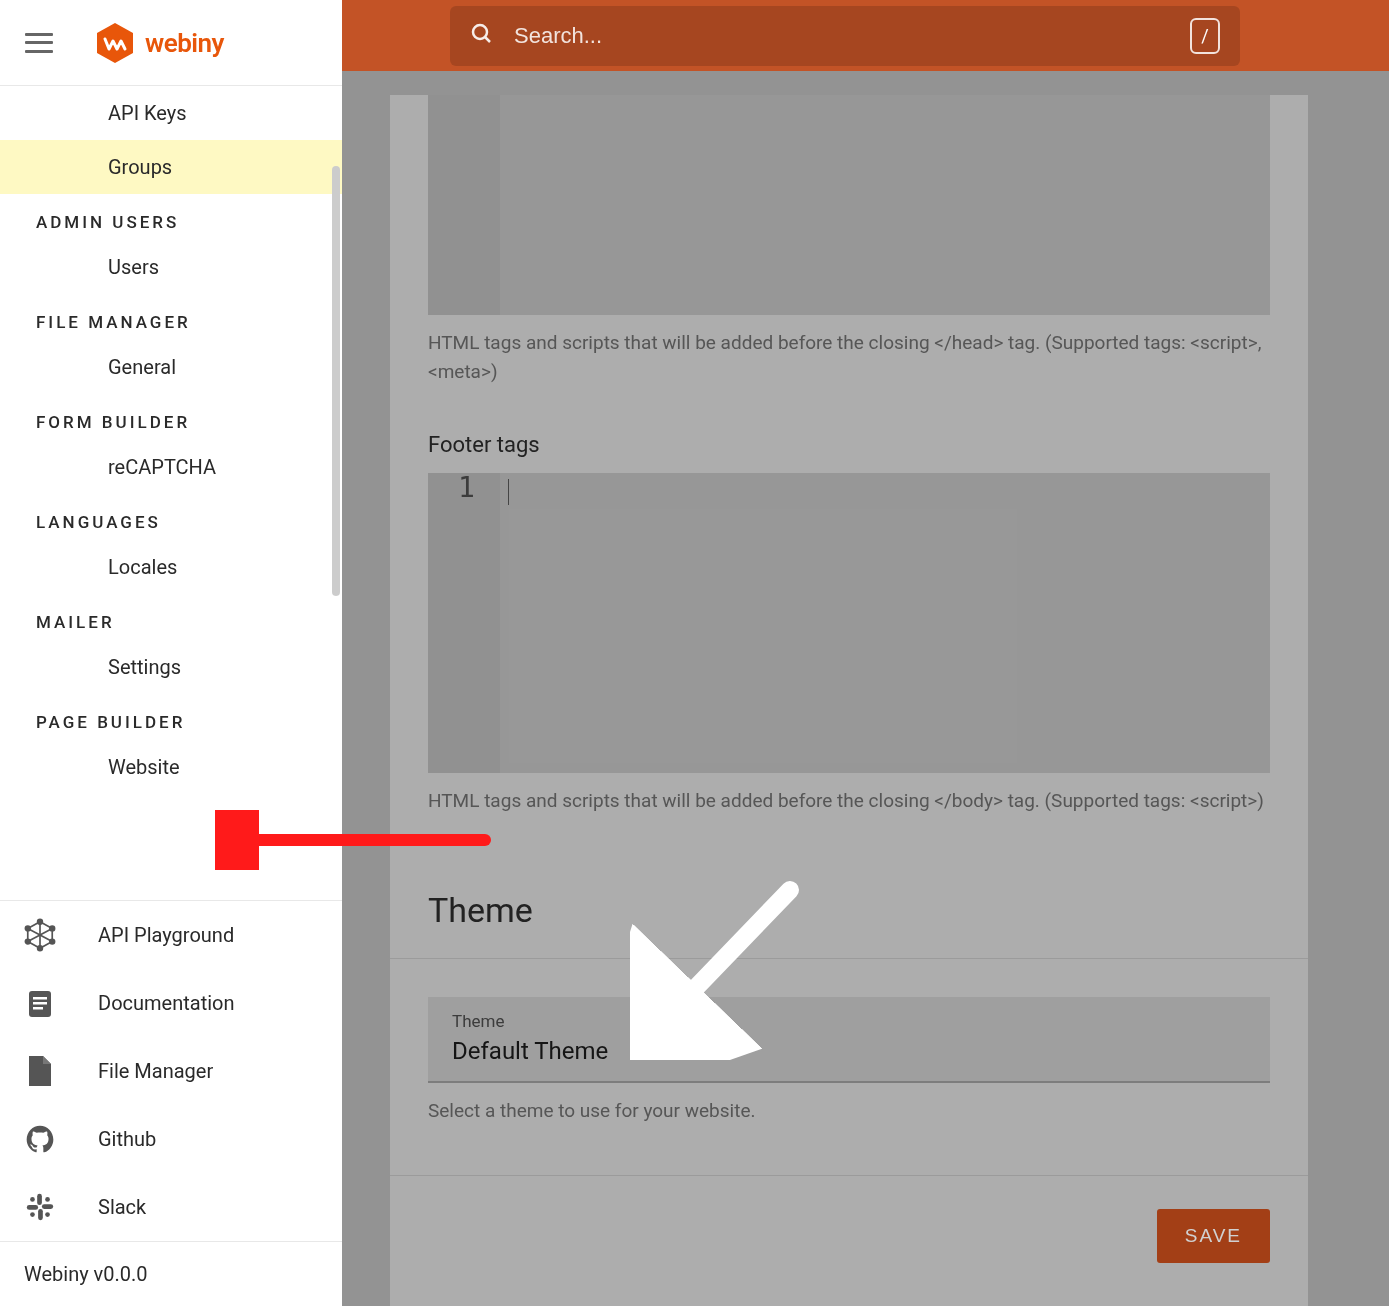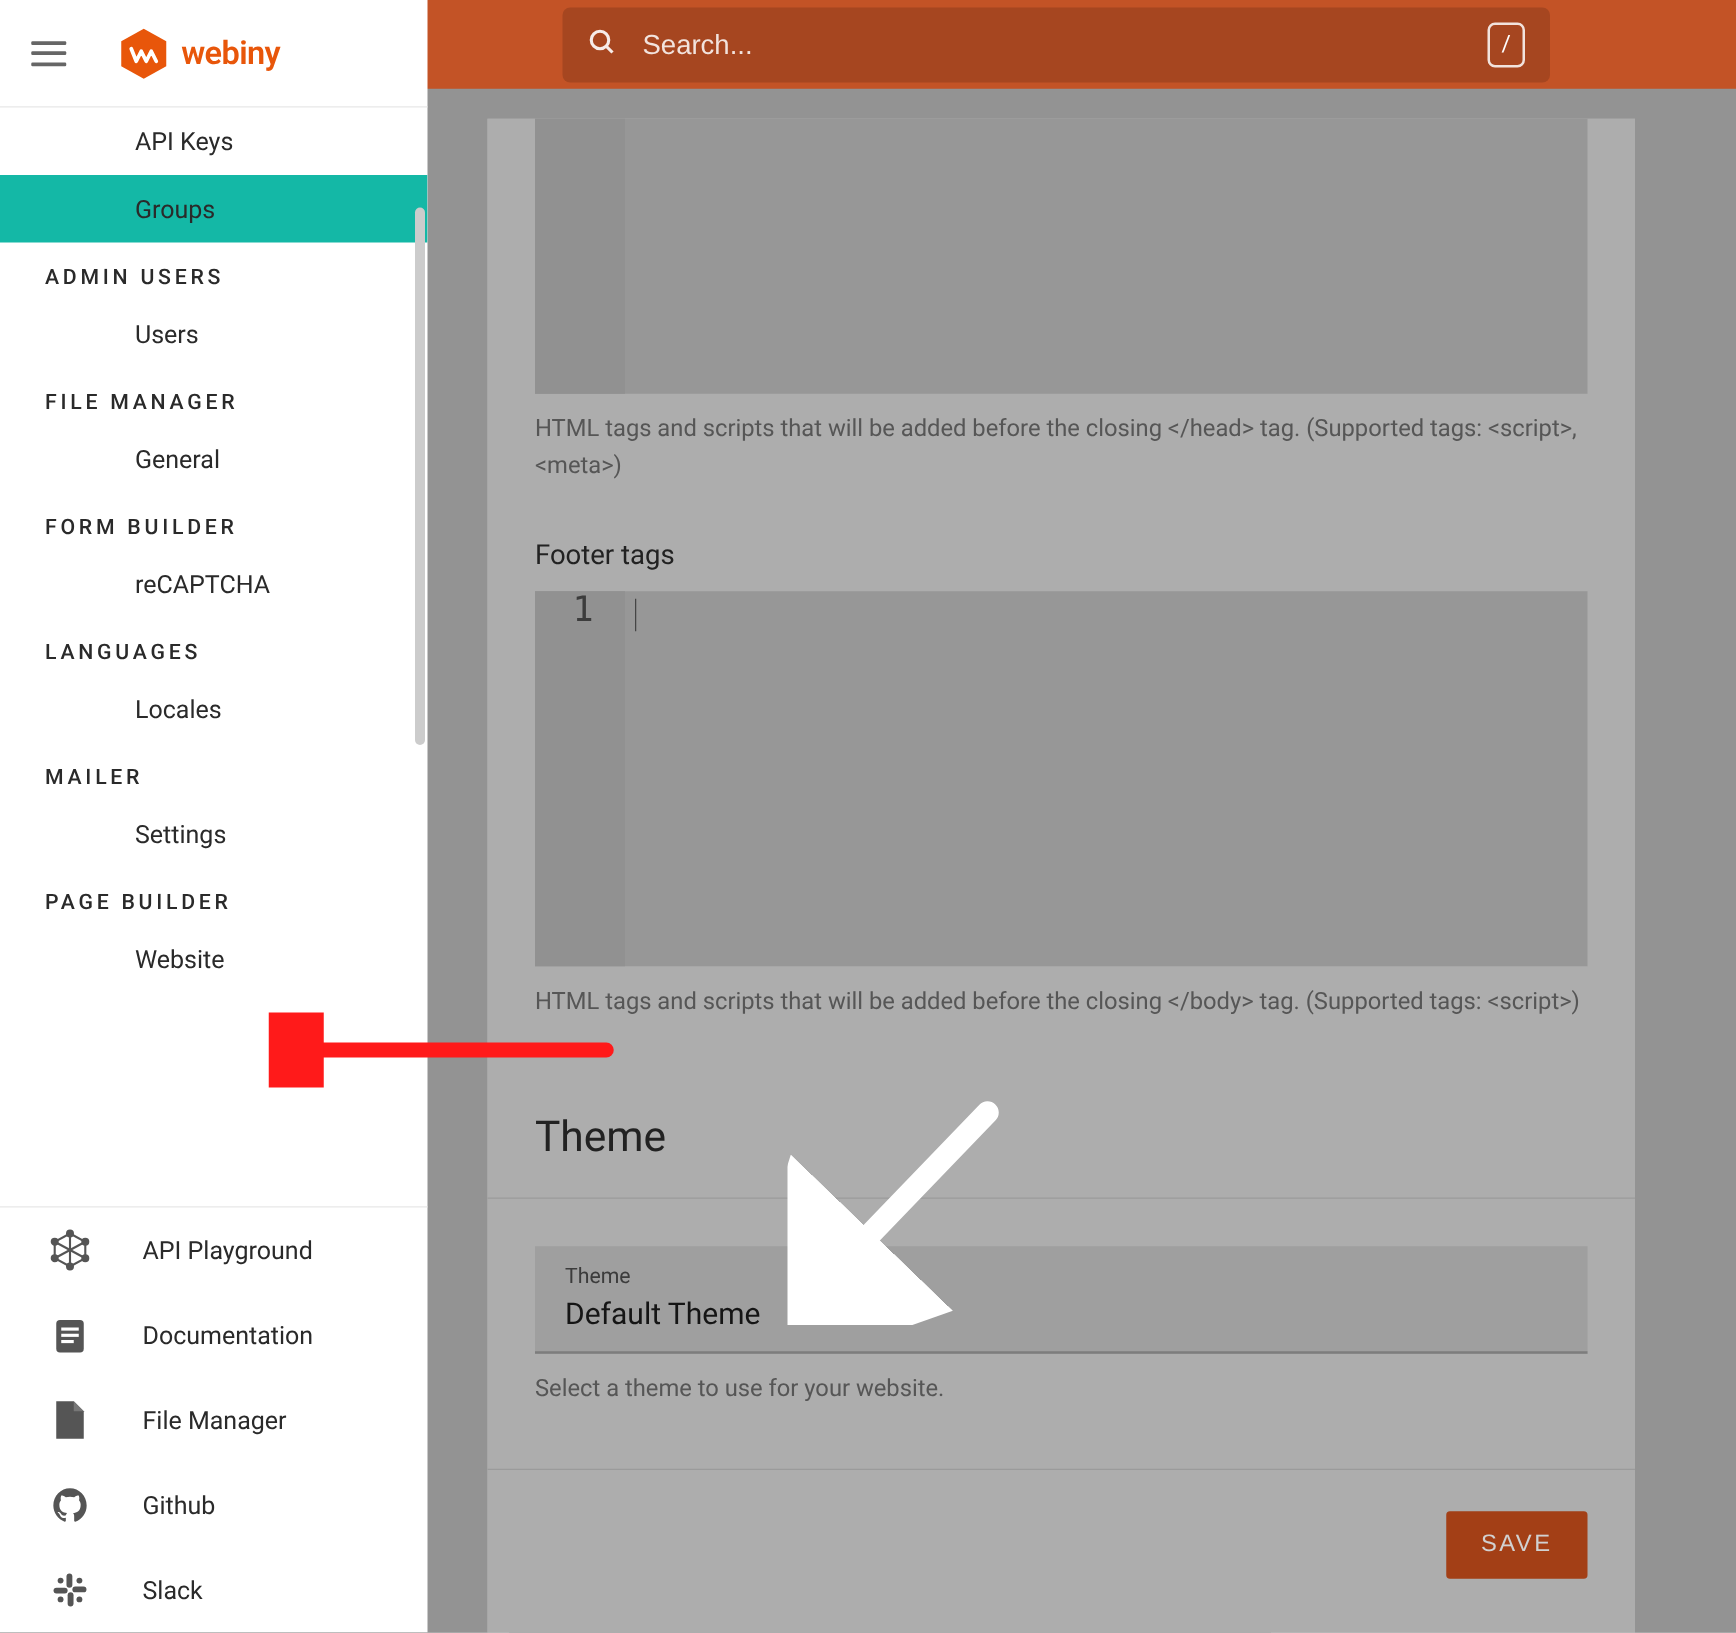--- a/index.html
+++ b/index.html
@@ -22,25 +22,25 @@
   .sidebar { position: absolute; top: 0; left: 0; width: 342px; height: 100%; background: #fff; z-index: 10; display: flex; flex-direction: column; }
   .sidebar-top { height: 86px; display: flex; align-items: center; padding: 0 25px; border-bottom: 1px solid #e8e8e8; gap: 40px; }
   .hamburger { width: 28px; height: 20px; display: flex; flex-direction: column; justify-content: space-between; cursor: pointer; }
   .hamburger span { height: 3px; background: #666; border-radius: 1px; }
   .logo { display: flex; align-items: center; gap: 8px; }
   .logo-hex { width: 44px; height: 44px; }
   .logo-text { color: #e8560a; font-size: 26px; font-weight: 600; letter-spacing: -0.5px; }
   
   .sidebar-scroll { flex: 1; overflow-y: auto; position: relative; }
   .nav-item { padding: 15px 0 15px 108px; font-size: 20px; color: #2a2a2a; cursor: pointer; }
-  .nav-item.active { background: #14b8a6; }
+  .nav-item.active { background: #fef9c3; }
   .nav-heading { padding: 18px 0 8px 36px; font-size: 17px; letter-spacing: 3px; color: #2a2a2a; font-weight: 500; }
   
   .sidebar-bottom { border-top: 1px solid #e8e8e8; }
-  .ext-link { display: flex; align-items: center; gap: 42px; padding: 18px 0 18px 24px; font-size: 20px; color: #2a2a2a; cursor: pointer; margin-left: 16px; }
+  .ext-link { display: flex; align-items: center; gap: 42px; padding: 18px 0 18px 24px; font-size: 20px; color: #2a2a2a; cursor: pointer; }
   .ext-icon { width: 32px; height: 32px; display: flex; align-items: center; justify-content: center; color: #555; }
   .version { border-top: 1px solid #e8e8e8; padding: 20px 0 20px 24px; font-size: 20px; color: #2a2a2a; }
   
   .scrollbar-track { position: absolute; right: 2px; top: 80px; width: 8px; height: 760px; background: transparent; }
   .scrollbar-thumb { width: 8px; height: 430px; background: #ccc; border-radius: 4px; }
   
   
   .content { position: absolute; top: 95px; left: 390px; width: 918px; bottom: 0; background: #d3d3d3; z-index: 2; padding: 0; }
   .card { background: #d3d3d3; width: 100%; height: 100%; position: relative; }
   
@@ -212,20 +212,21 @@
                 <rect x="3" y="15" width="12" height="5" rx="2.5" fill="#555"></rect>
                 <circle cx="9" cy="9" r="2.5" fill="#555"></circle>
                 <circle cx="25" cy="9" r="2.5" fill="#555"></circle>
                 <circle cx="25" cy="25" r="2.5" fill="#555"></circle>
                 <circle cx="9" cy="25" r="2.5" fill="#555"></circle>
               </svg>
             </span>
             <span>Slack</span>
           </div>
         </div>
+      <div class="version">Webiny v0.0.0</div>
     </div>
   </div>
 
   <svg class="arrow-red" width="280" height="60">
     <defs>
         <marker id="ah-red" markerWidth="12" markerHeight="12" refX="2" refY="6" orient="auto">
           <polygon points="0,0 12,6 0,12" fill="#ff1a1a"></polygon>
         </marker>
       </defs>
     <line x1="270" y1="30" x2="20" y2="30" stroke="#ff1a1a" stroke-width="12" marker-end="url(#ah-red)" stroke-linecap="round"></line>

